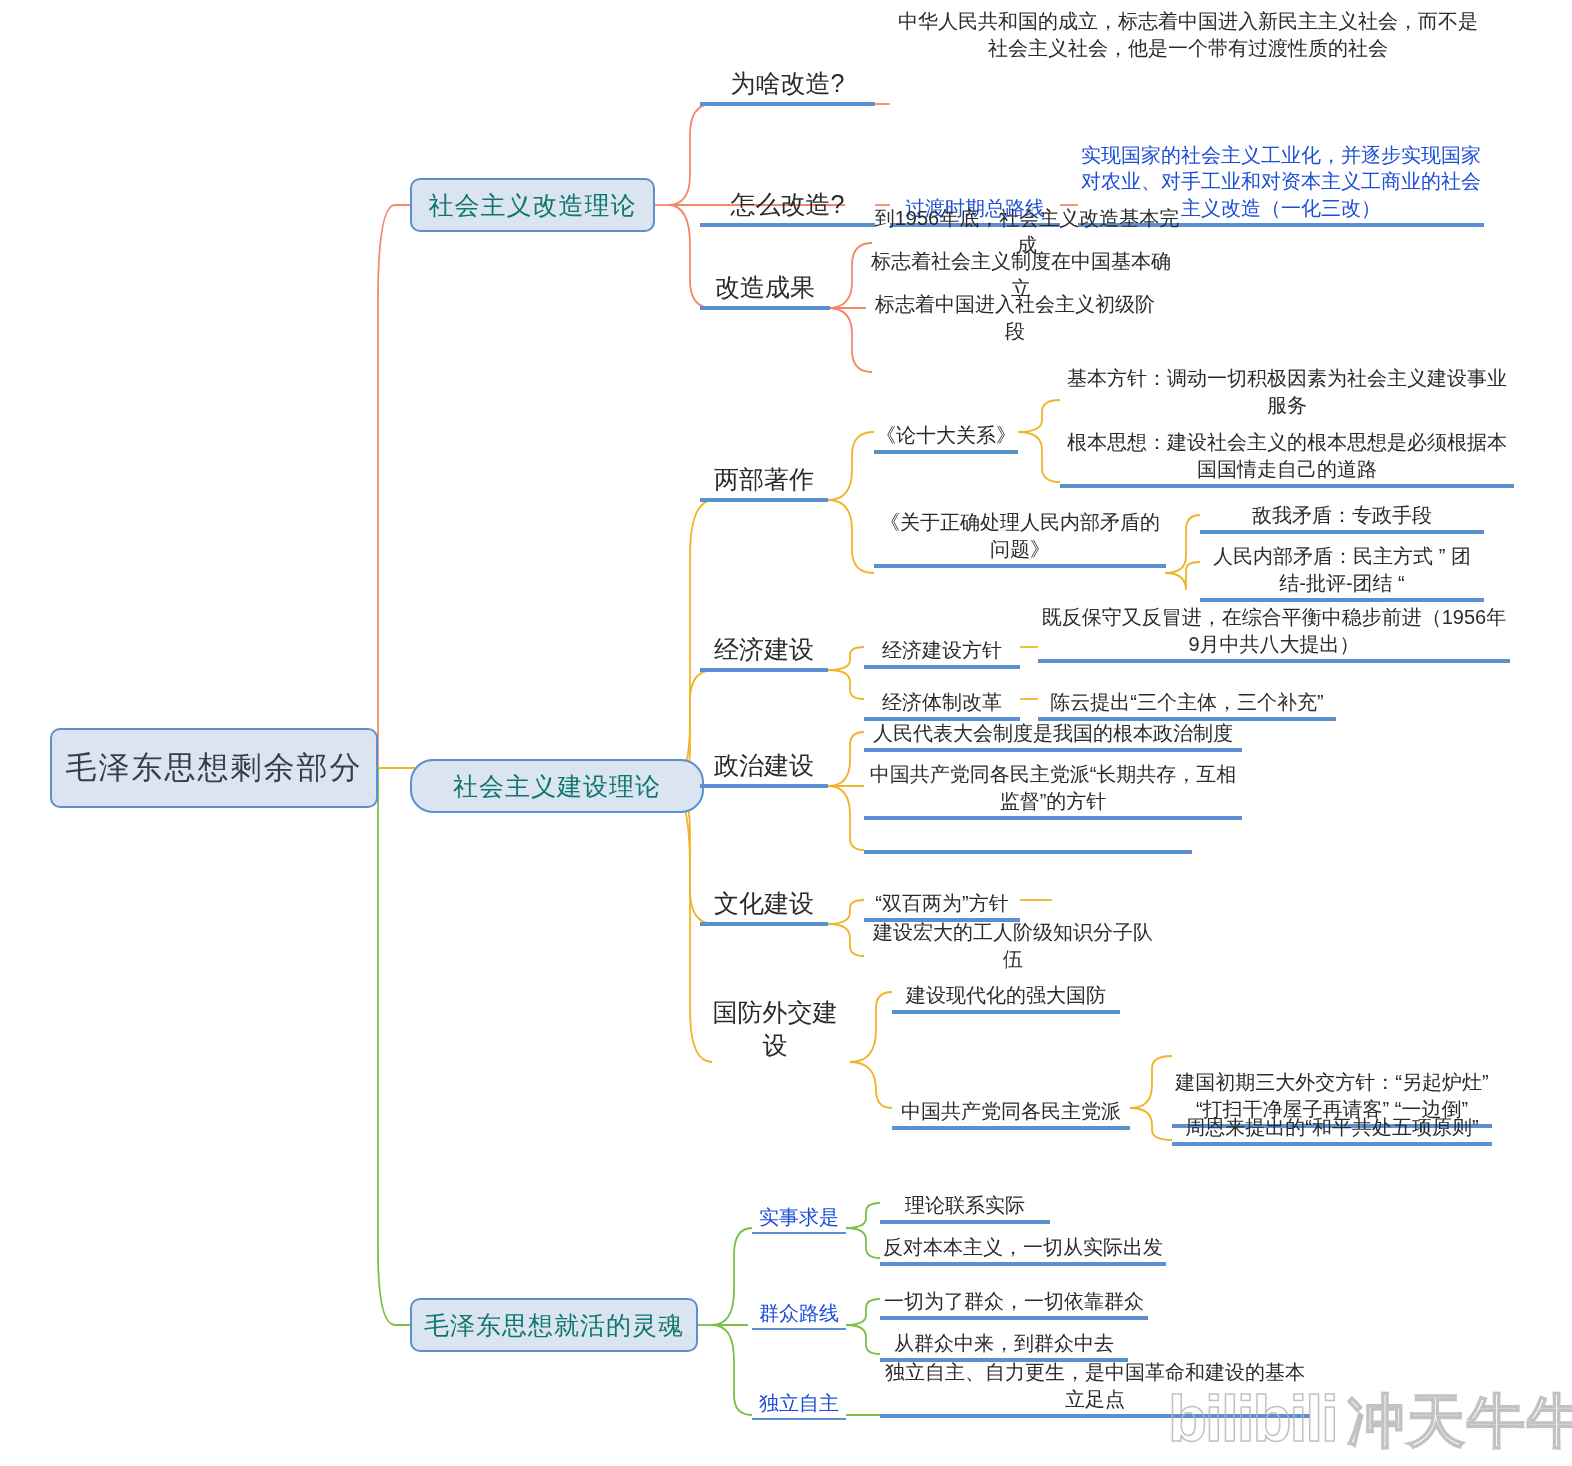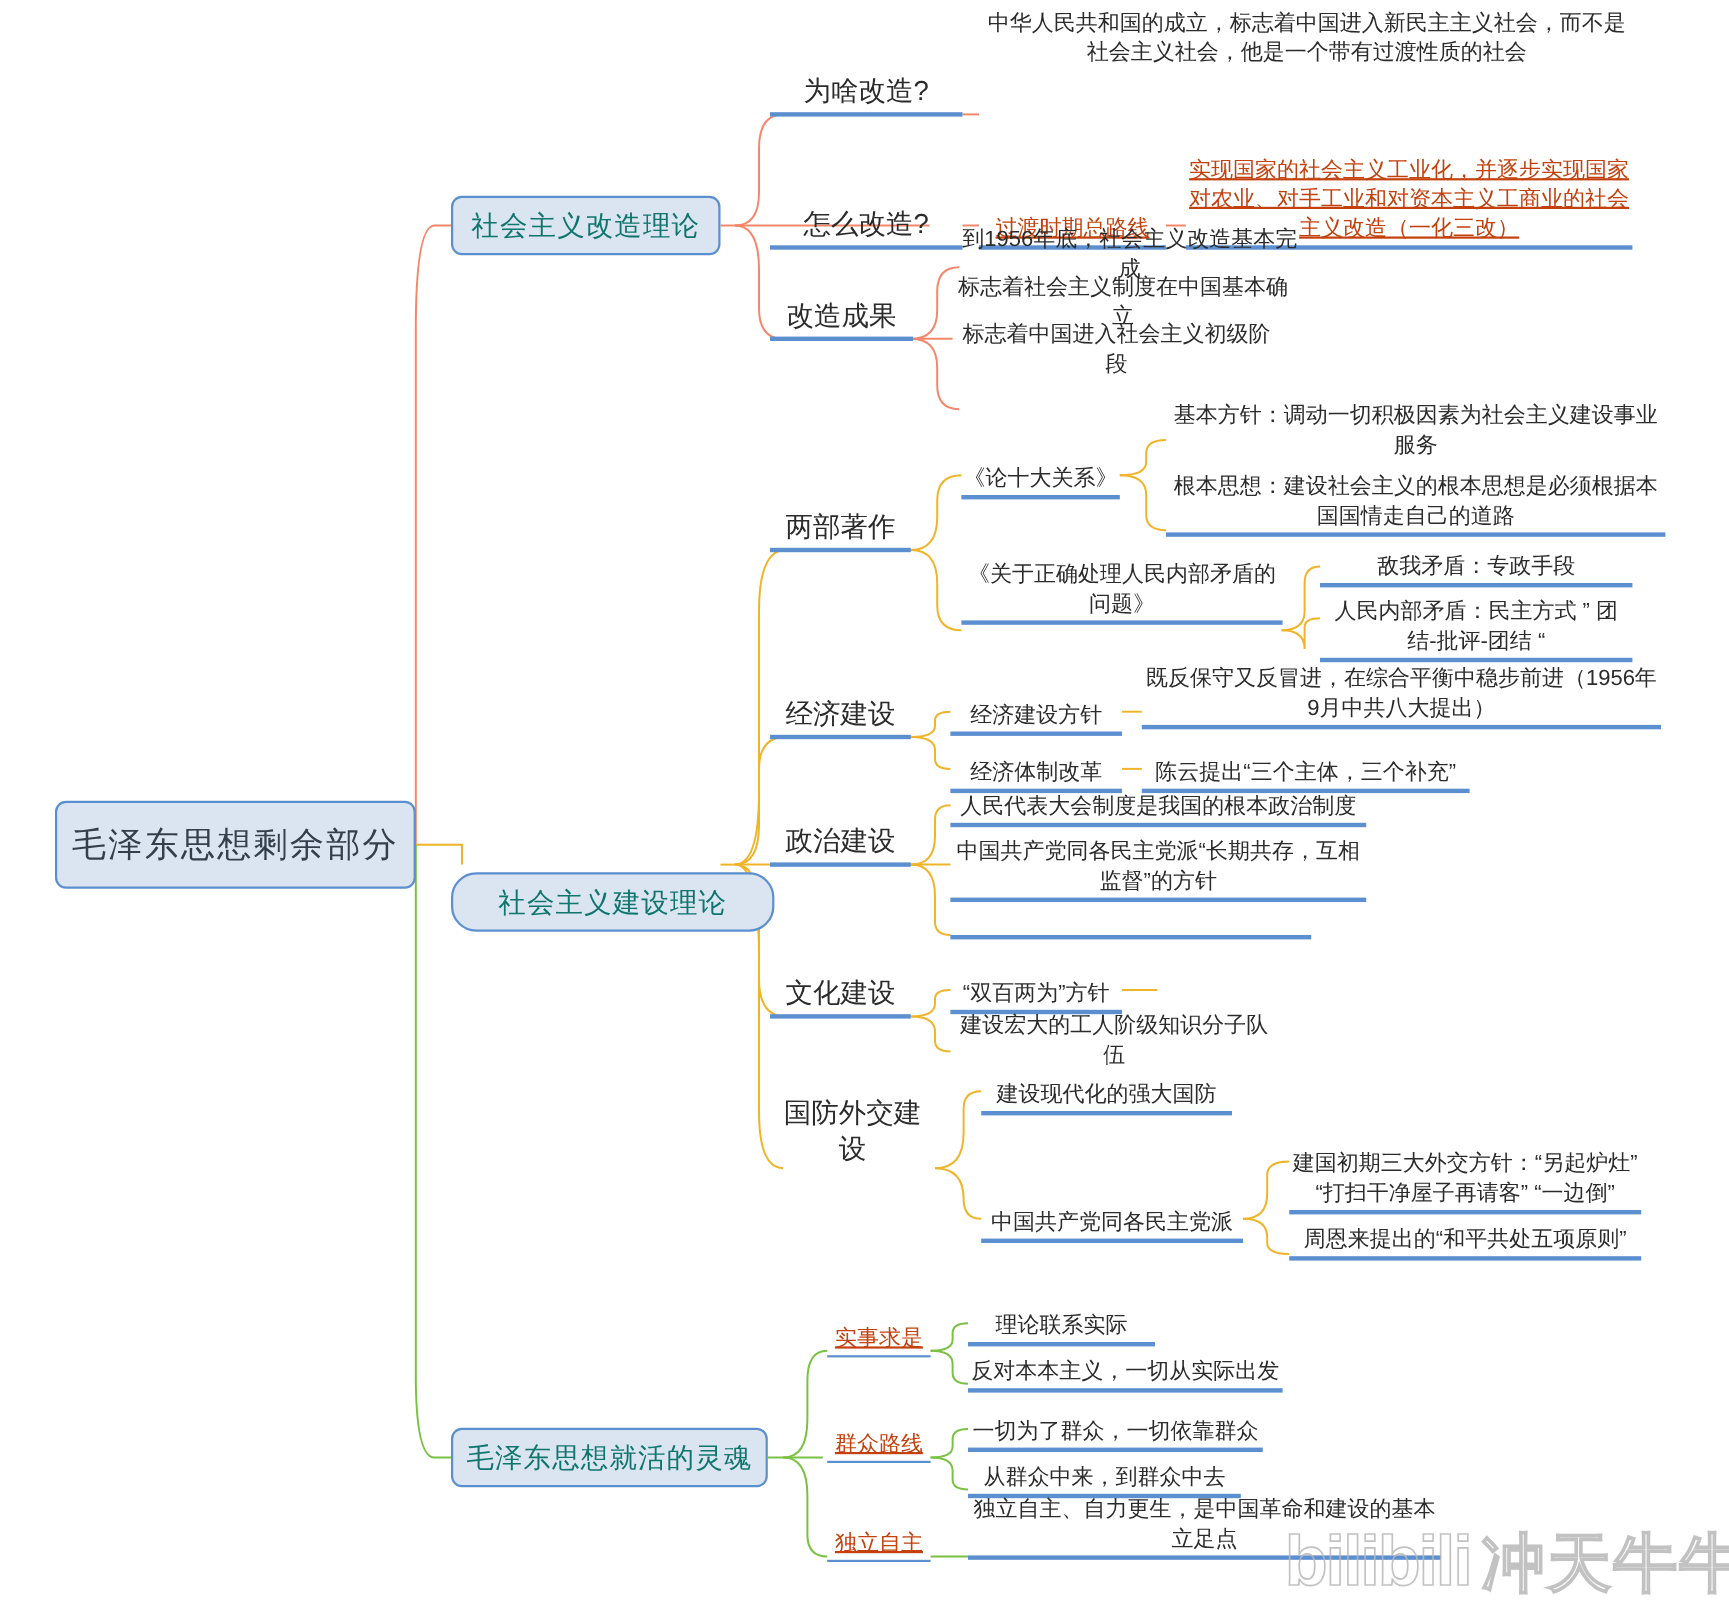--- a/index.html
+++ b/index.html
@@ -61,21 +61,21 @@
     line-height: 1.32;
     padding: 0 2px 2px 2px;
   }
   .tnode .ul {
     display: block;
     height: 4px;
     background: #5b8fd0;
     border-radius: 0px;
     width: 100%;
   }
-  .tnode.red .txt { color: #c2410c; text-decoration: underline; }
+  .tnode.red .txt { color: #1d4ed8; }
   .tnode.lvl2 .txt { font-size: 25px; }
   .tnode.lvl3 .txt { font-size: 20px; }
   .tnode.lvl4 .txt { font-size: 20px; }
 
   
   #watermark {
     position: absolute;
     left: 1168px;
     top: 1382px;
     font-size: 64px;
@@ -171,21 +171,21 @@
   </svg>
 
   <div class="boxnode root" style="left:50px; top:728px; width:328px; height:80px;">
     <span>毛泽东思想剩余部分</span>
   </div>
 
   <div class="boxnode lvl1" style="left:410px; top:178px; width:245px; height:54px;">
     <span>社会主义改造理论</span>
   </div>
 
-  <div class="boxnode lvl1" style="left:410px; top:793px; width:294px; height:54px;border-radius:23px;">
+  <div class="boxnode lvl1" style="left:410px; top:759px; width:294px; height:54px;border-radius:23px;">
     <span>社会主义建设理论</span>
   </div>
 
   <div class="boxnode lvl1" style="left:410px; top:1298px; width:288px; height:54px;">
     <span>毛泽东思想就活的灵魂</span>
   </div>
 
   <div class="tnode lvl2" style="left:700px; top:56px; width:175px; height:50px;">
     <span class="txt">为啥改造?</span>
     <span class="ul"></span>
@@ -334,21 +334,21 @@
   <div class="tnode lvl3" style="left:892px; top:972px; width:228px; height:42px;">
     <span class="txt">建设现代化的强大国防</span>
     <span class="ul"></span>
   </div>
 
   <div class="tnode lvl3" style="left:892px; top:1088px; width:238px; height:42px;">
     <span class="txt">中国共产党同各民主党派</span>
     <span class="ul"></span>
   </div>
 
-  <div class="tnode lvl4" style="left:1172px; top:1018px; width:320px; height:86px;">
+  <div class="tnode lvl4" style="left:1172px; top:1042px; width:320px; height:86px;">
     <span class="txt">建国初期三大外交方针：“另起炉灶” “打扫干净屋子再请客” “一边倒”</span>
     <span class="ul"></span>
   </div>
 
   <div class="tnode lvl4" style="left:1172px; top:1104px; width:320px; height:42px;">
     <span class="txt">周恩来提出的“和平共处五项原则”</span>
     <span class="ul"></span>
   </div>
 
   <div class="tnode lvl3 red" style="left:752px; top:1204px; width:94px; height:30px;">

